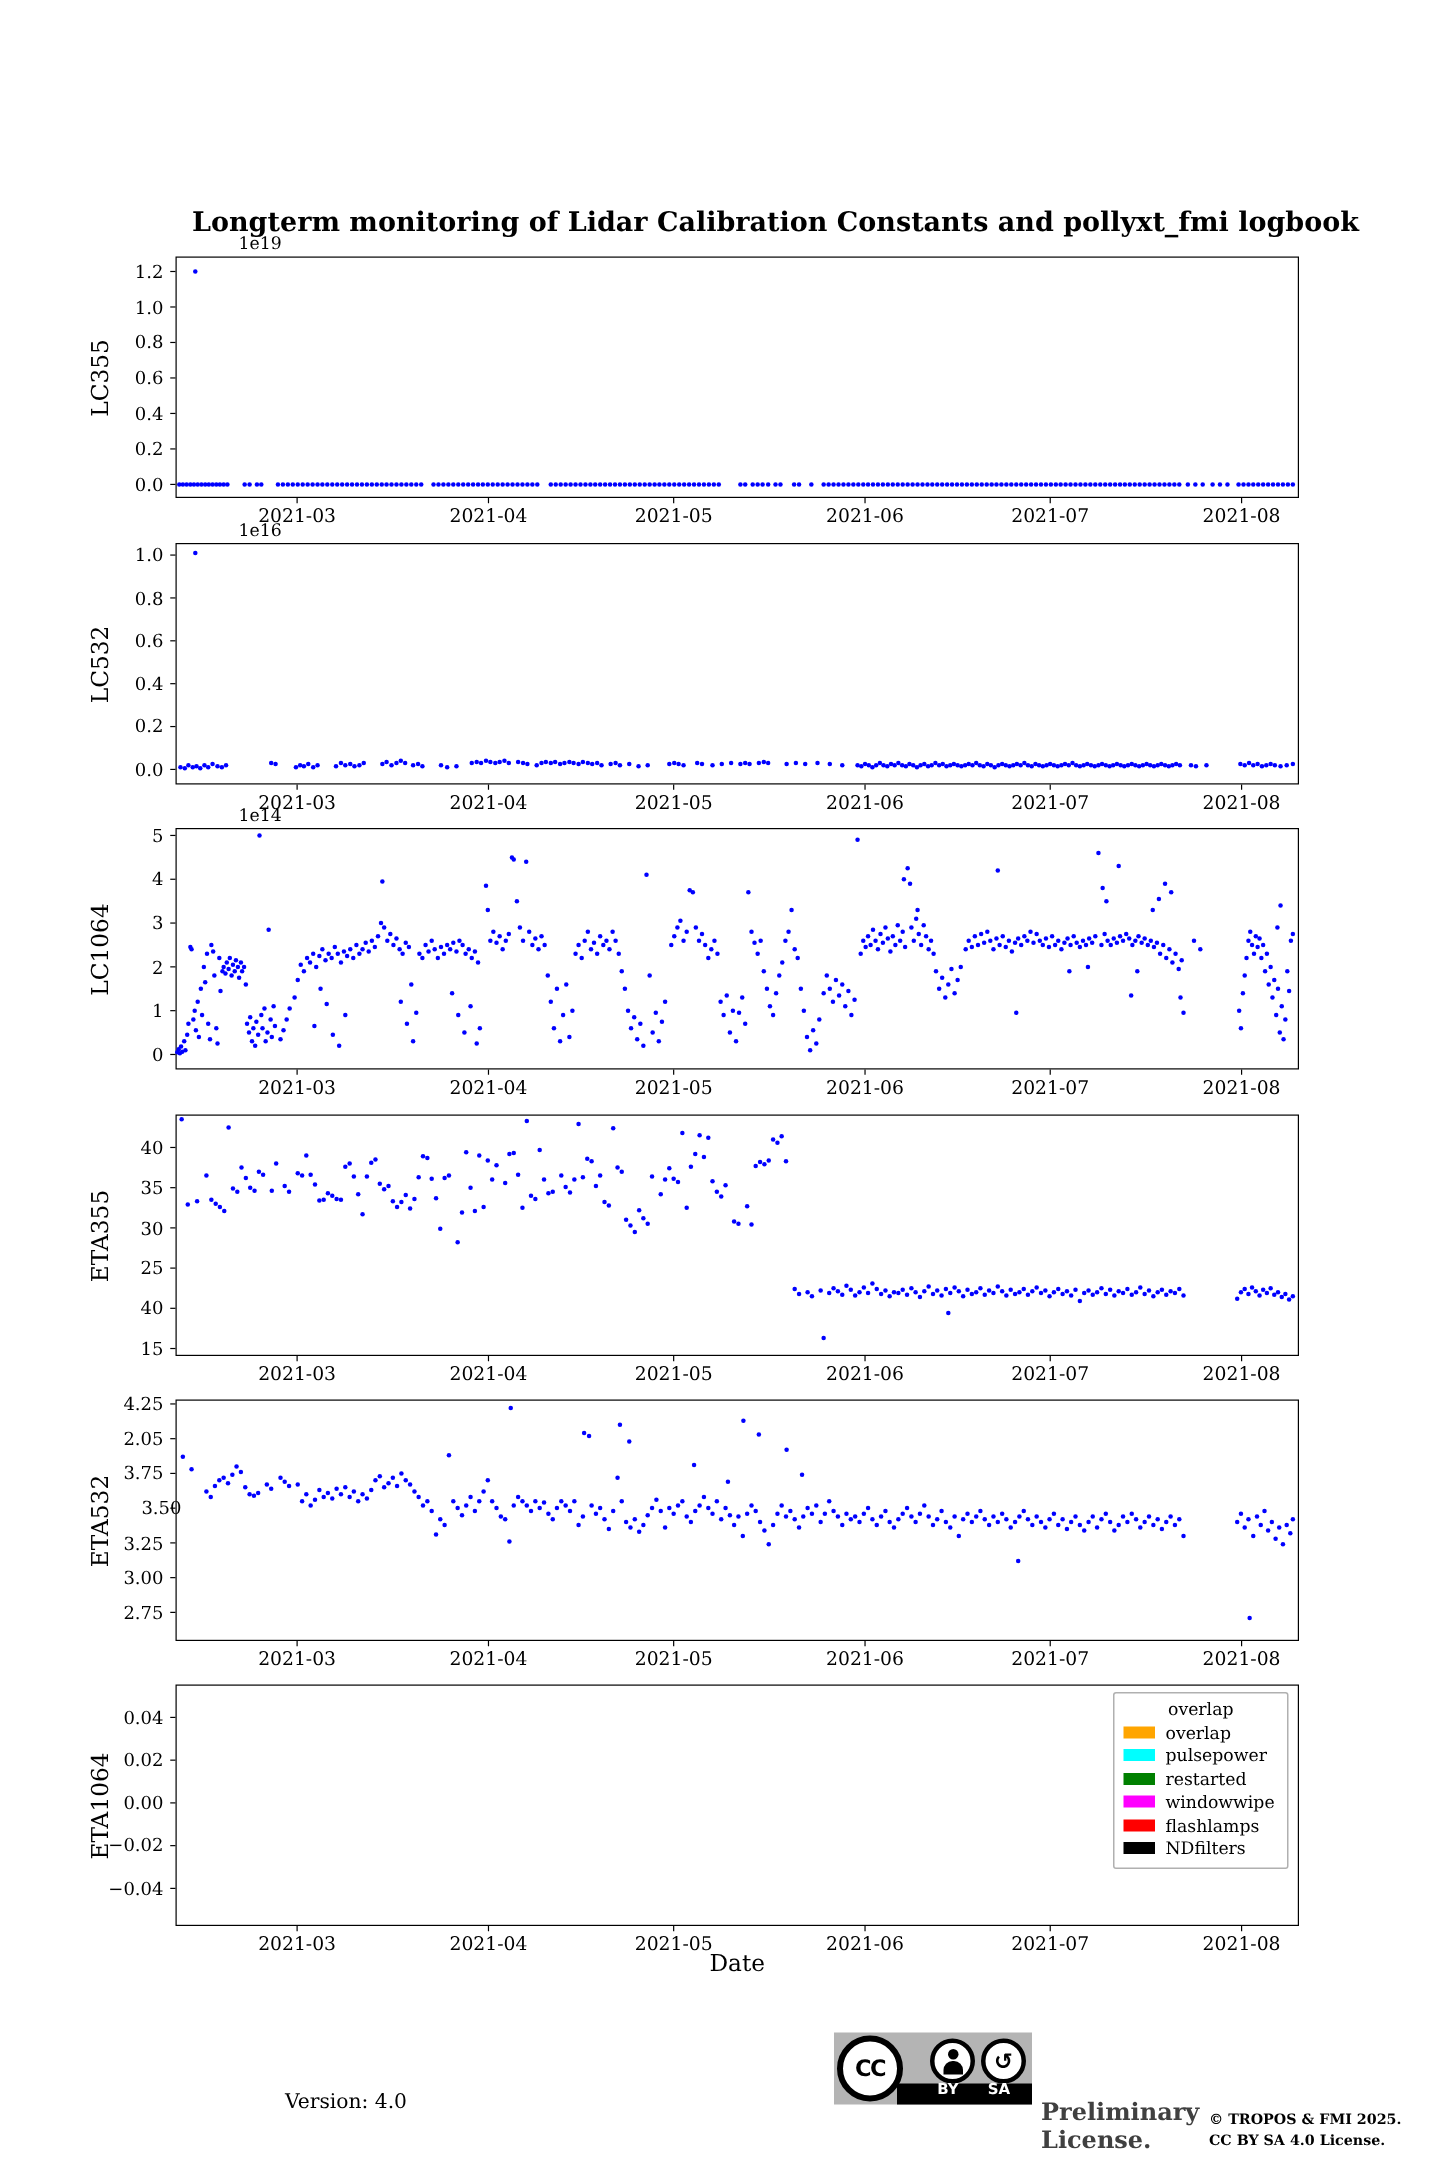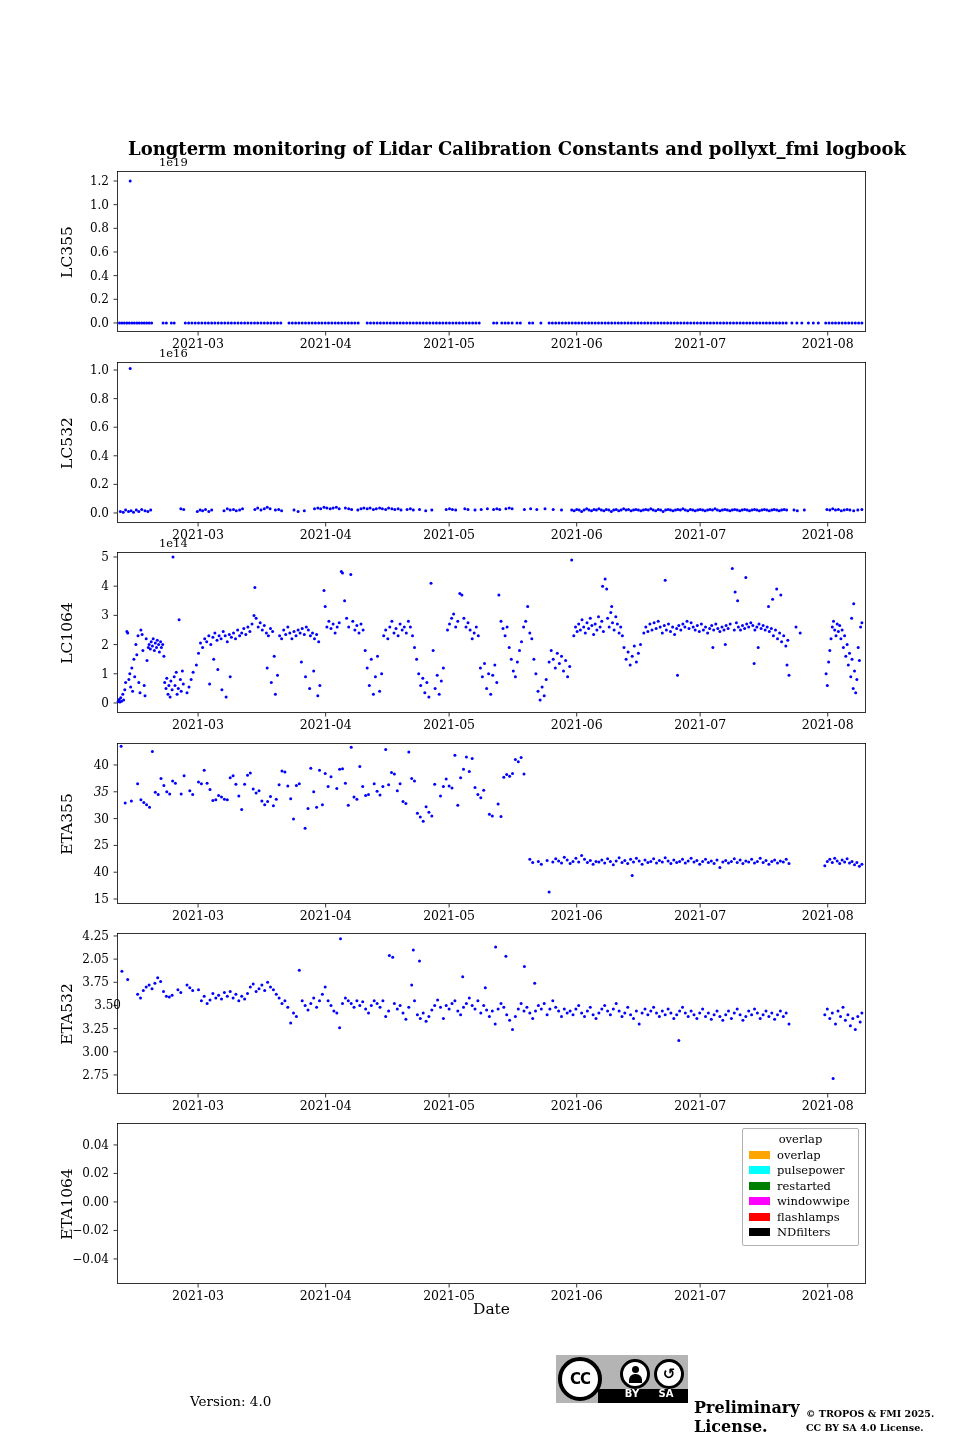--- a/index.html
+++ b/index.html
@@ -1236,21 +1236,21 @@
         <circle cx="735.0" cy="118.5" r="1.5" fill="#0000ff"></circle>
         <circle cx="737.5" cy="121.7" r="1.5" fill="#0000ff"></circle>
         <circle cx="739.9" cy="119.6" r="1.5" fill="#0000ff"></circle>
         <circle cx="742.4" cy="123.3" r="1.5" fill="#0000ff"></circle>
         <circle cx="744.9" cy="121.2" r="1.5" fill="#0000ff"></circle>
       </svg>
   <span class="ytl" style="top: 156.014px;">15</span>
       <span class="ytl" style="top: 129.207px;">40</span>
       <span class="ytl" style="top: 102.401px;">25</span>
       <span class="ytl" style="top: 75.5944px;">30</span>
-      <span class="ytl" style="top: 48.7879px; font-style: italic;">35</span>
+      <span class="ytl" style="top: 48.7879px;">35</span>
       <span class="ytl" style="top: 21.9814px;">40</span>
       <span class="xtl" style="left: 81.0731px;">2021-03</span>
       <span class="xtl" style="left: 208.65px;">2021-04</span>
       <span class="xtl" style="left: 332.112px;">2021-05</span>
       <span class="xtl" style="left: 459.688px;">2021-06</span>
       <span class="xtl" style="left: 583.15px;">2021-07</span>
       <span class="xtl" style="left: 710.727px;">2021-08</span>
     </div>
 
   <div class="panel" style="top:933px">
@@ -1614,21 +1614,21 @@
     <div id="sacircle" class="cccirc">
         <span>↺</span>
       </div>
     <span class="cclabel" id="bylabel">BY</span>
     <span class="cclabel" id="salabel">SA</span>
   </div>
 
   <div id="xlabel">Date</div>
 
   <div id="version">Version: 4.0</div>
-  <div id="prelim" style="color: #000000;">
+  <div id="prelim" style="color: #404040;">
     <div>Preliminary</div>
     <div>License.</div>
   </div>
   <div id="copyright">
     <div>© TROPOS &amp; FMI 2025.</div>
     <div>CC BY SA 4.0 License.</div>
   </div>
 </div>
 
 </body></html>

